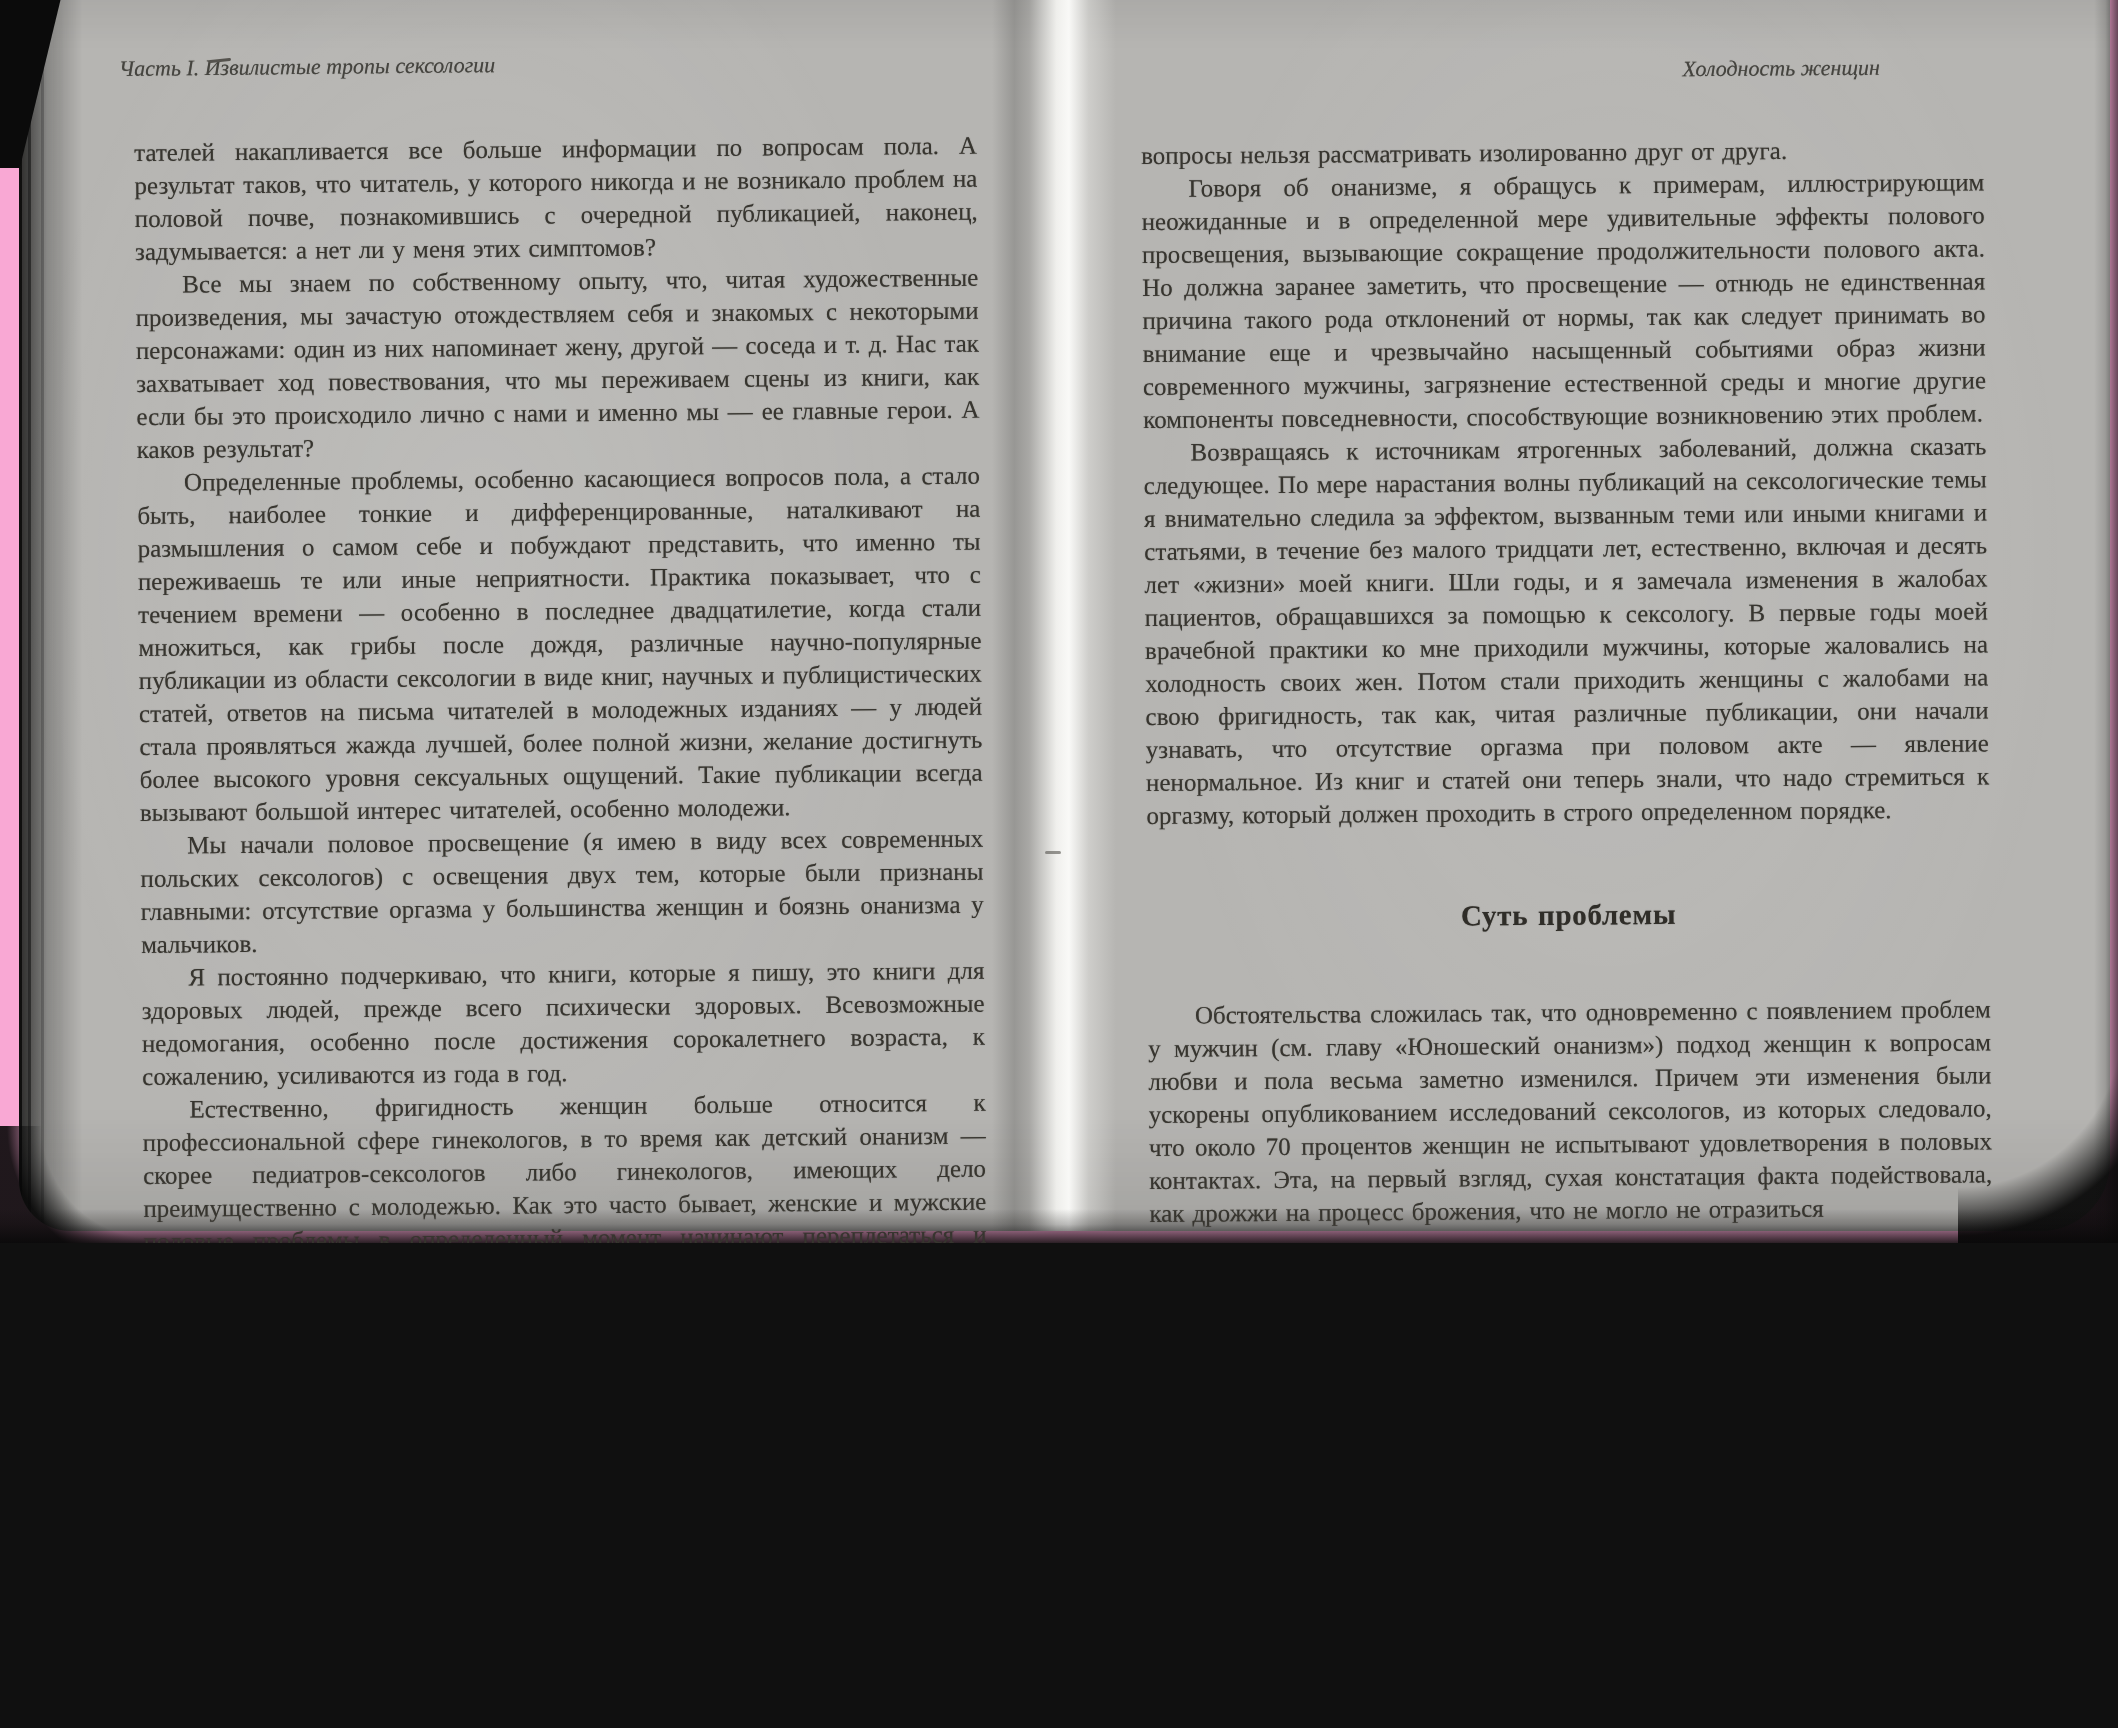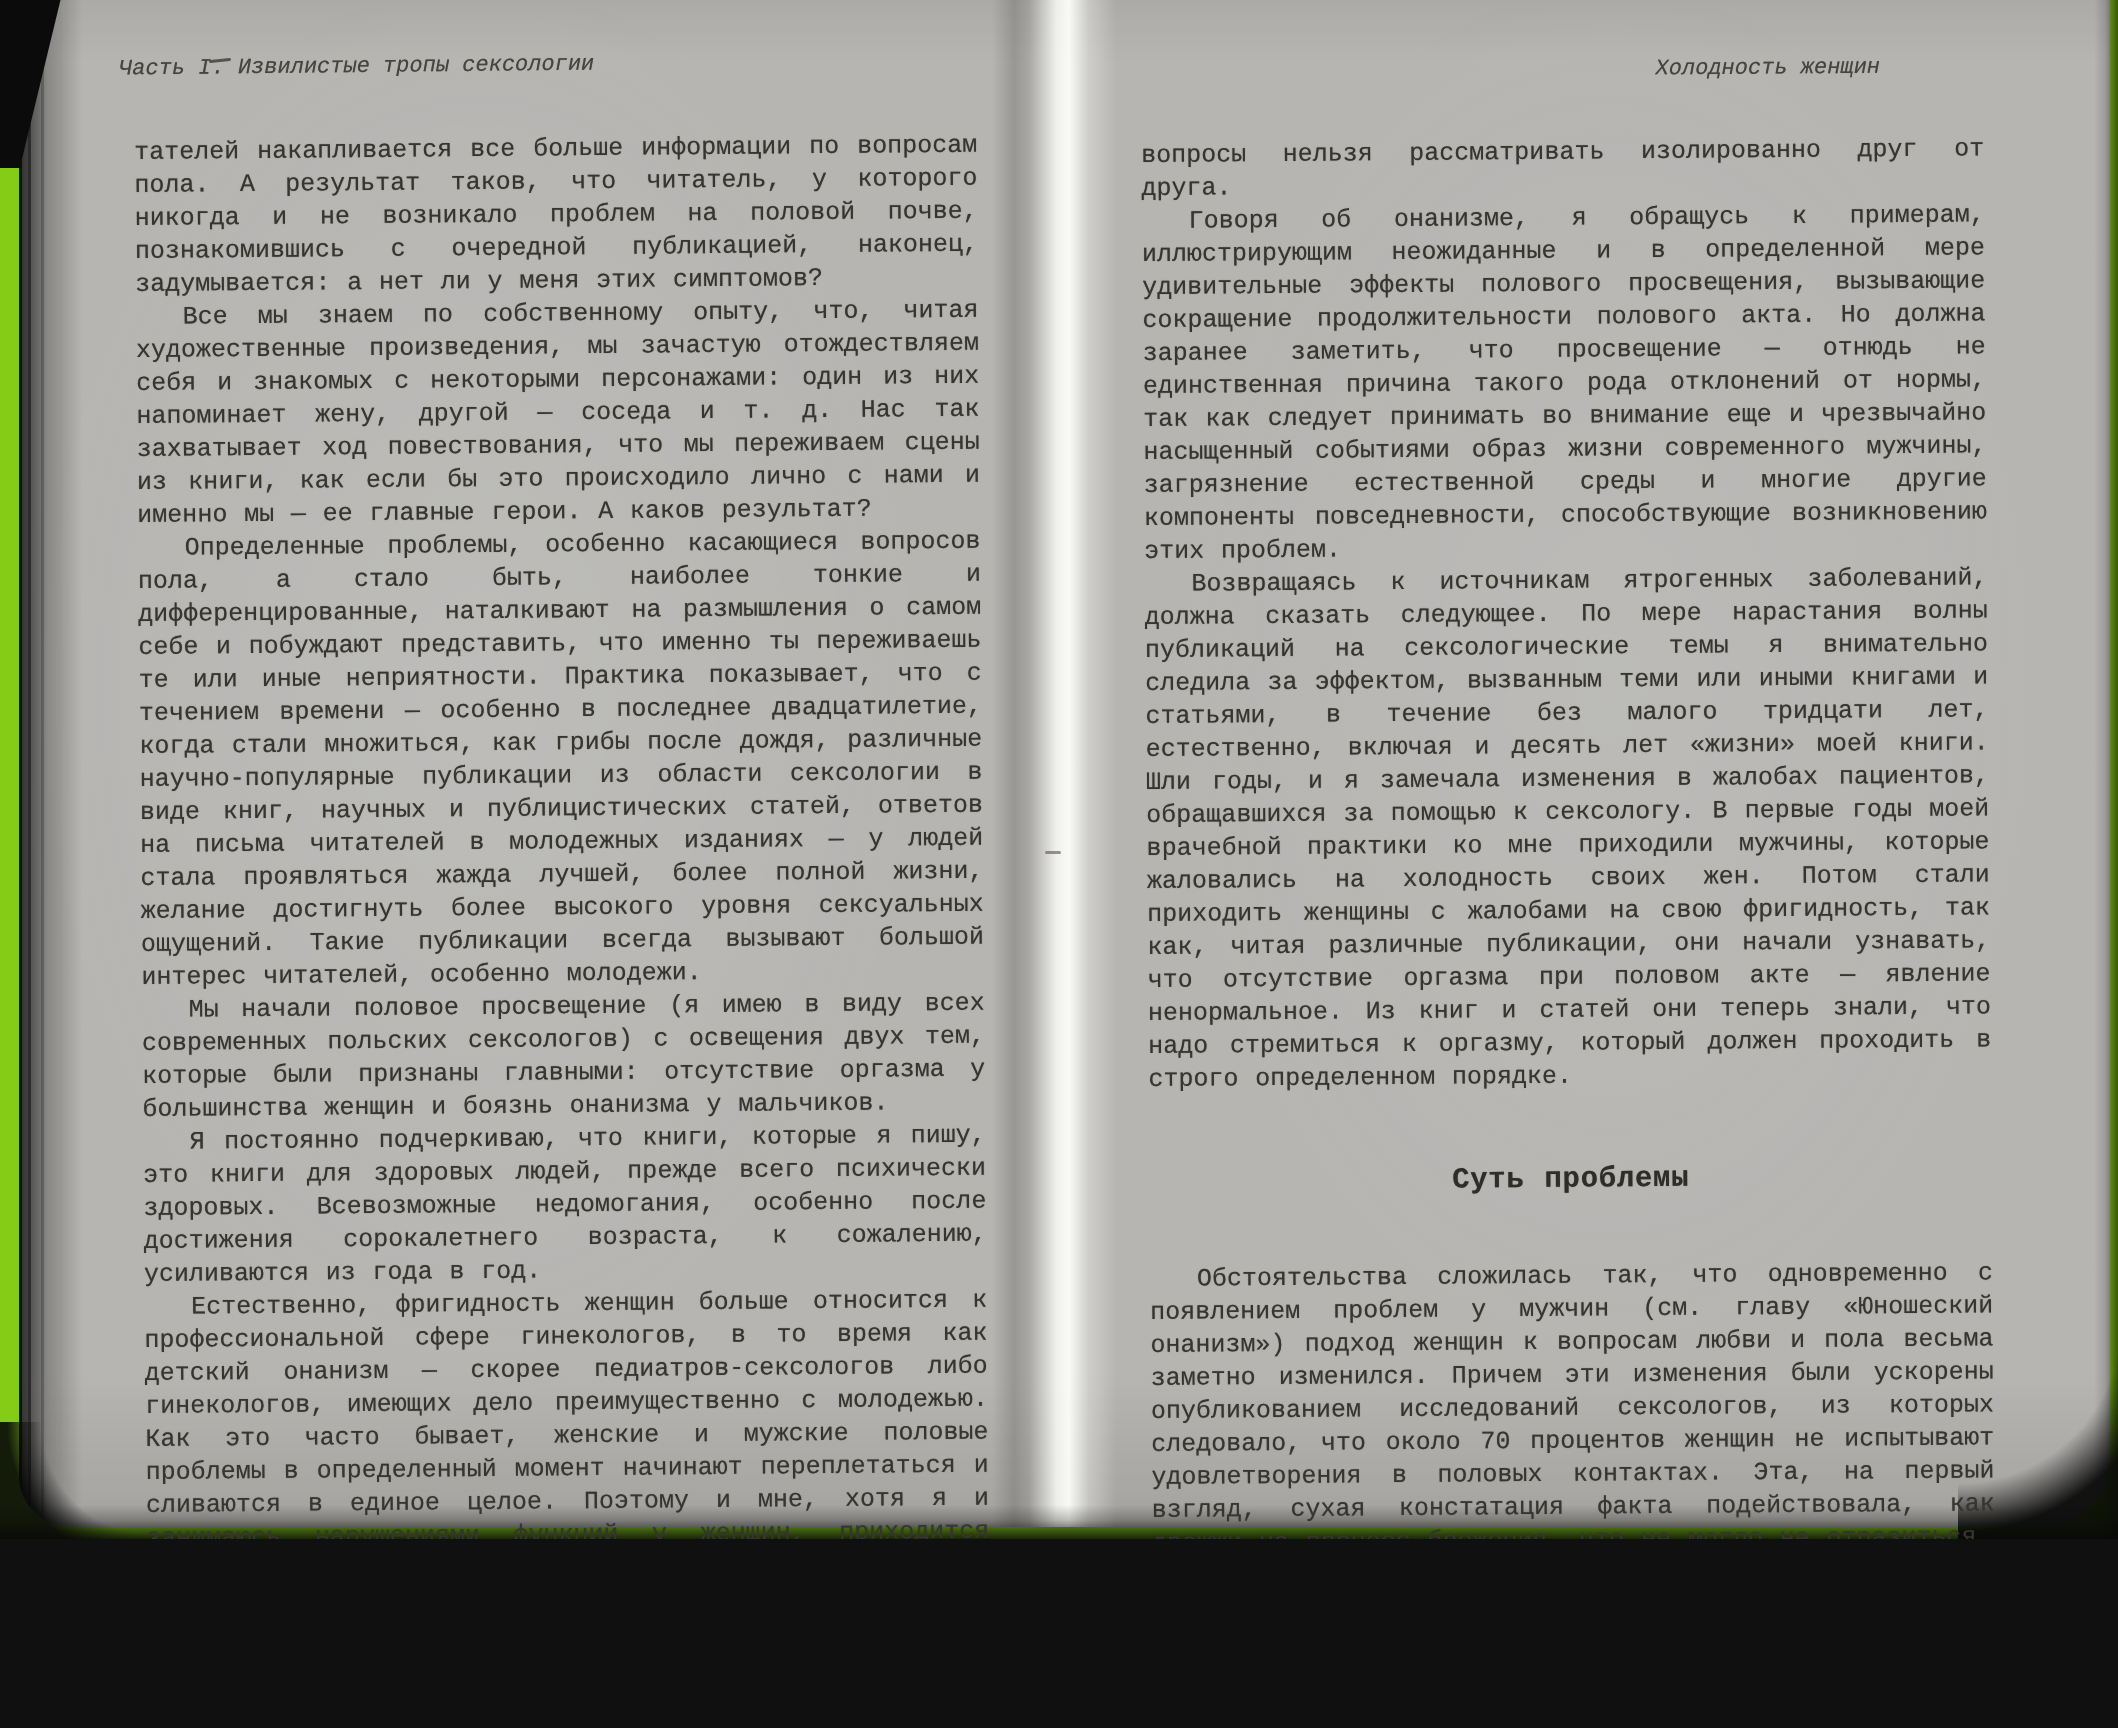--- a/index.html
+++ b/index.html
@@ -1,21 +1,21 @@
 <!DOCTYPE html>
 <html style="--paper: #b6b5b2; --ink: #37352f;font-size:11.7px"><head>
 <meta charset="utf-8">
 <style>
   html,body{margin:0;padding:0;background:#101010;}
   .canvas{
     position:relative;
-    width:2119px;height:1539px;
+    width:2119px;height:1243px;
     overflow:hidden;
-    background:#84cc16;
-    font-family:Liberation Mono, monospace;
+    background:#f9a8d4;
+    font-family:Liberation Serif, serif;
   }
   
   .paper{
     position:absolute;
     left:19px;top:0;right:8.8px;bottom:11.7px;
     background:
       radial-gradient(ellipse 658px 1024px at 22% 45%, rgba(255,255,255,0.10), rgba(0,0,0,0) 70%),
       radial-gradient(ellipse 658px 1024px at 76% 45%, rgba(255,255,255,0.08), rgba(0,0,0,0) 70%),
       linear-gradient(180deg, rgba(0,0,0,0.06) 0%, rgba(0,0,0,0) 4%, rgba(0,0,0,0) 90%, rgba(0,0,0,0.10) 100%),
       var(--paper,#b6b5b2);

